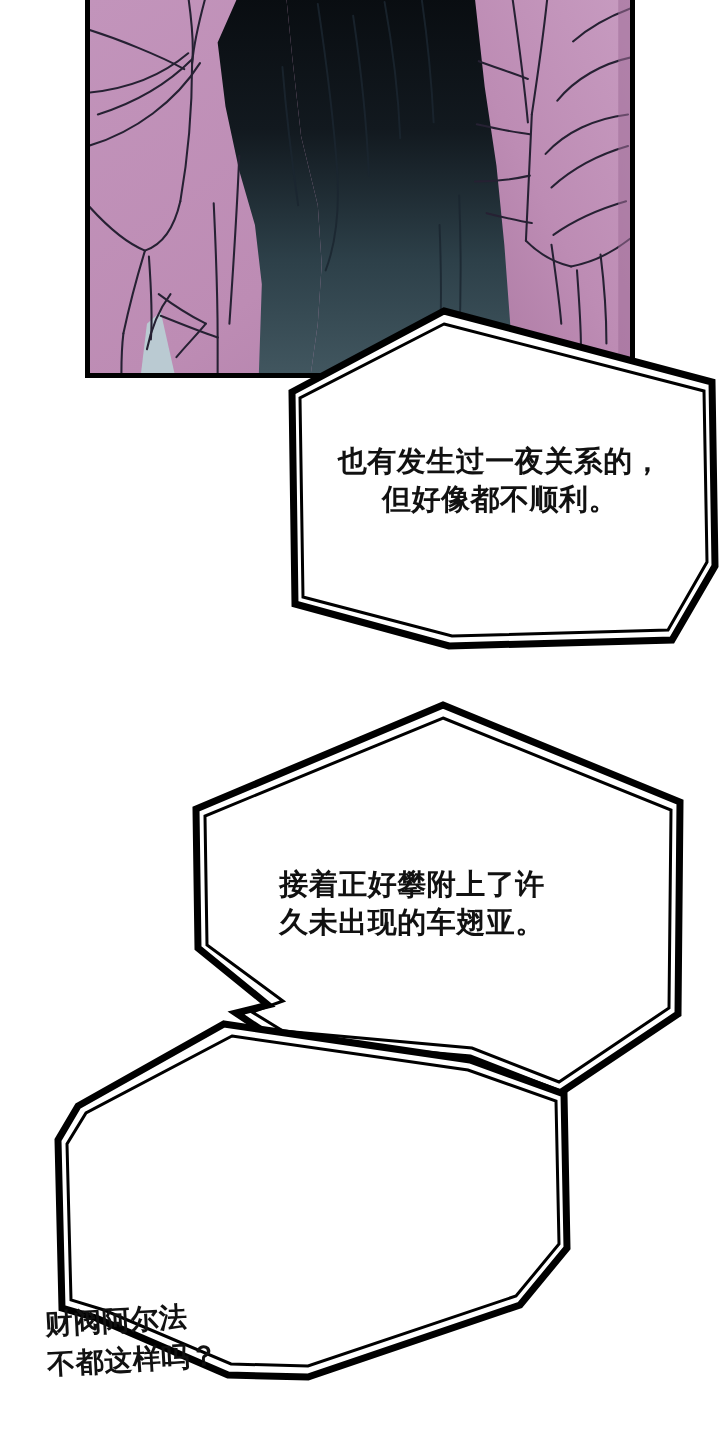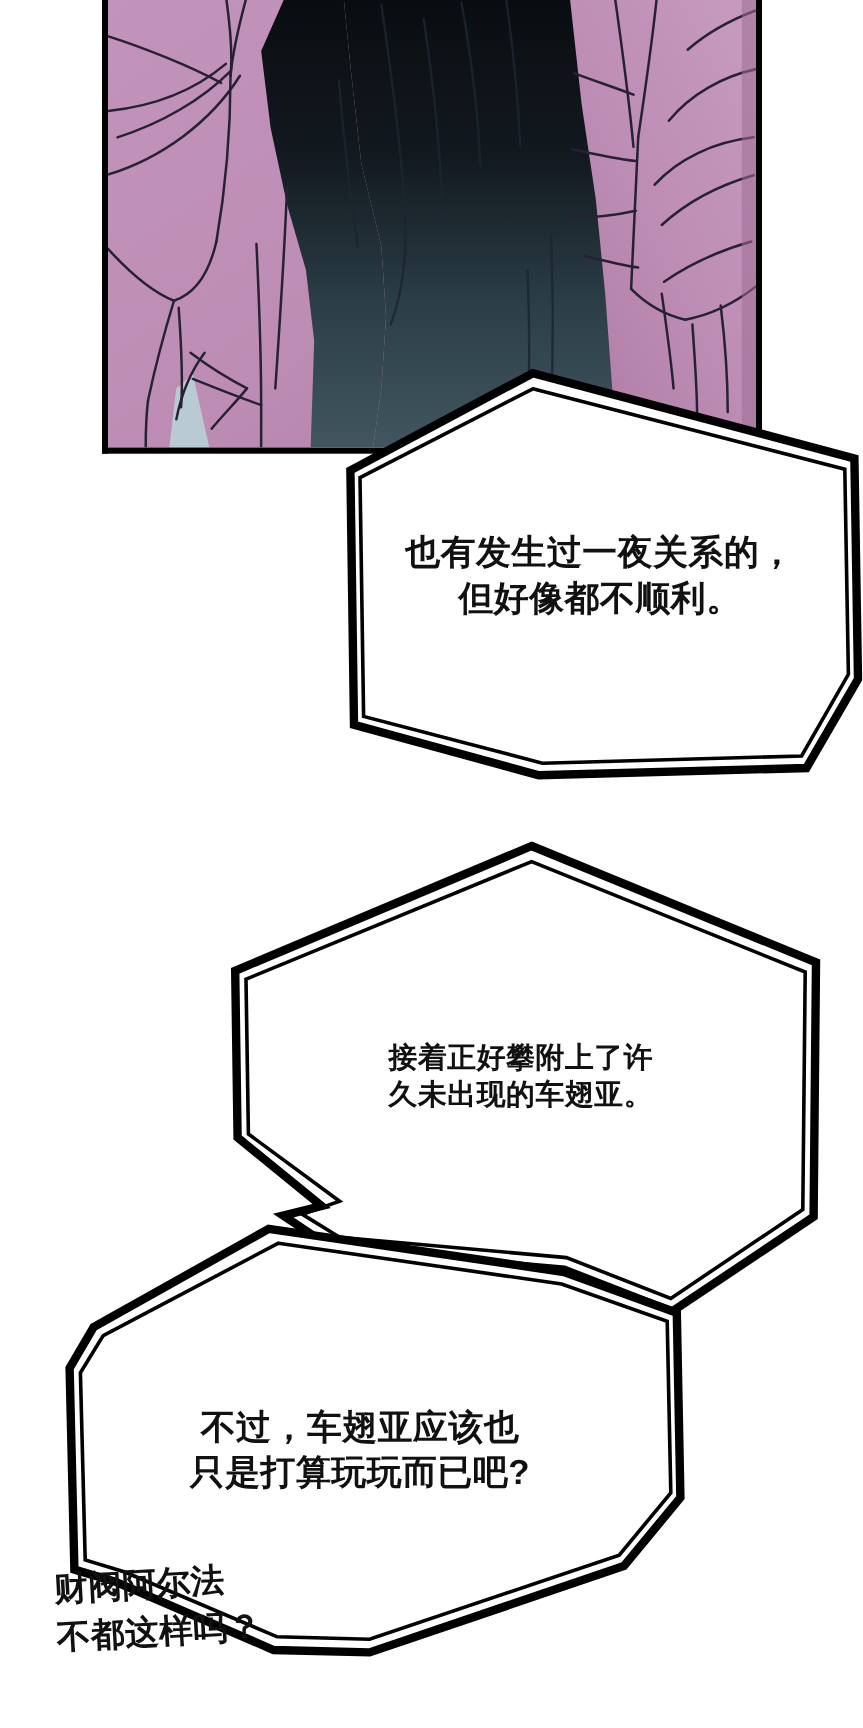--- a/index.html
+++ b/index.html
@@ -56,22 +56,22 @@
     line-height: 1.30;
     letter-spacing: 0.5px;
     white-space: pre-line;
     font-family: "Liberation Sans", "DejaVu Sans", sans-serif;
   }
   #bubble1-text {
     left: 281px; top: 443px; width: 438px;
     font-size: 29px;
   }
   #bubble2-text {
-    left: 199px; top: 866px; width: 470px;
-    font-size: 24px;
+    left: 177px; top: 866px; width: 470px;
+    font-size: 29px;
   }
   #bubble3-text {
     left: 60px; top: 1172px; width: 480px;
     font-size: 29px;
   }
   #aside-text {
     left: 44px; top: 1305px; width: 300px;
     font-size: 28px;
     text-align: left;
     line-height: 1.42;
@@ -197,19 +197,17 @@
                L104,1310 L71,1300 L67,1144 L86,1113 Z" fill="none" stroke="#000000" stroke-width="3" stroke-linejoin="miter"></path>
     </g>
   </svg>
 
   <div id="bubble1-text" class="btext">也有发生过一夜关系的，
 但好像都不顺利。</div>
 
   <div id="bubble2-text" class="btext">接着正好攀附上了许
 久未出现的车翅亚。</div>
 
-  <div id="bubble3-text" class="btext">不过，车翅亚应该也
-只是打算玩玩而已吧?</div>
 
   <div id="aside-text" class="btext">财阀阿尔法
 不都这样吗？</div>
 
 </div>
 
 </body></html>

